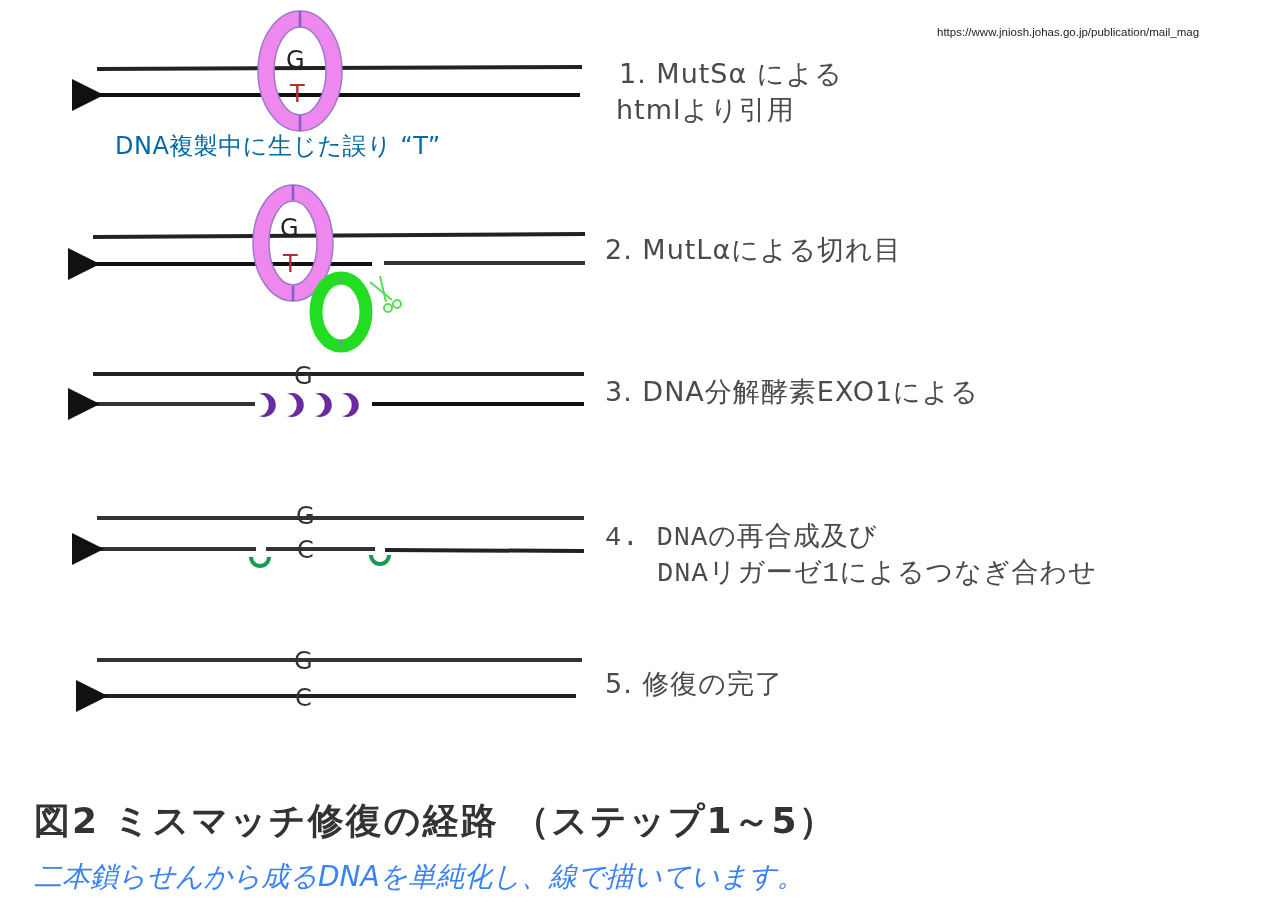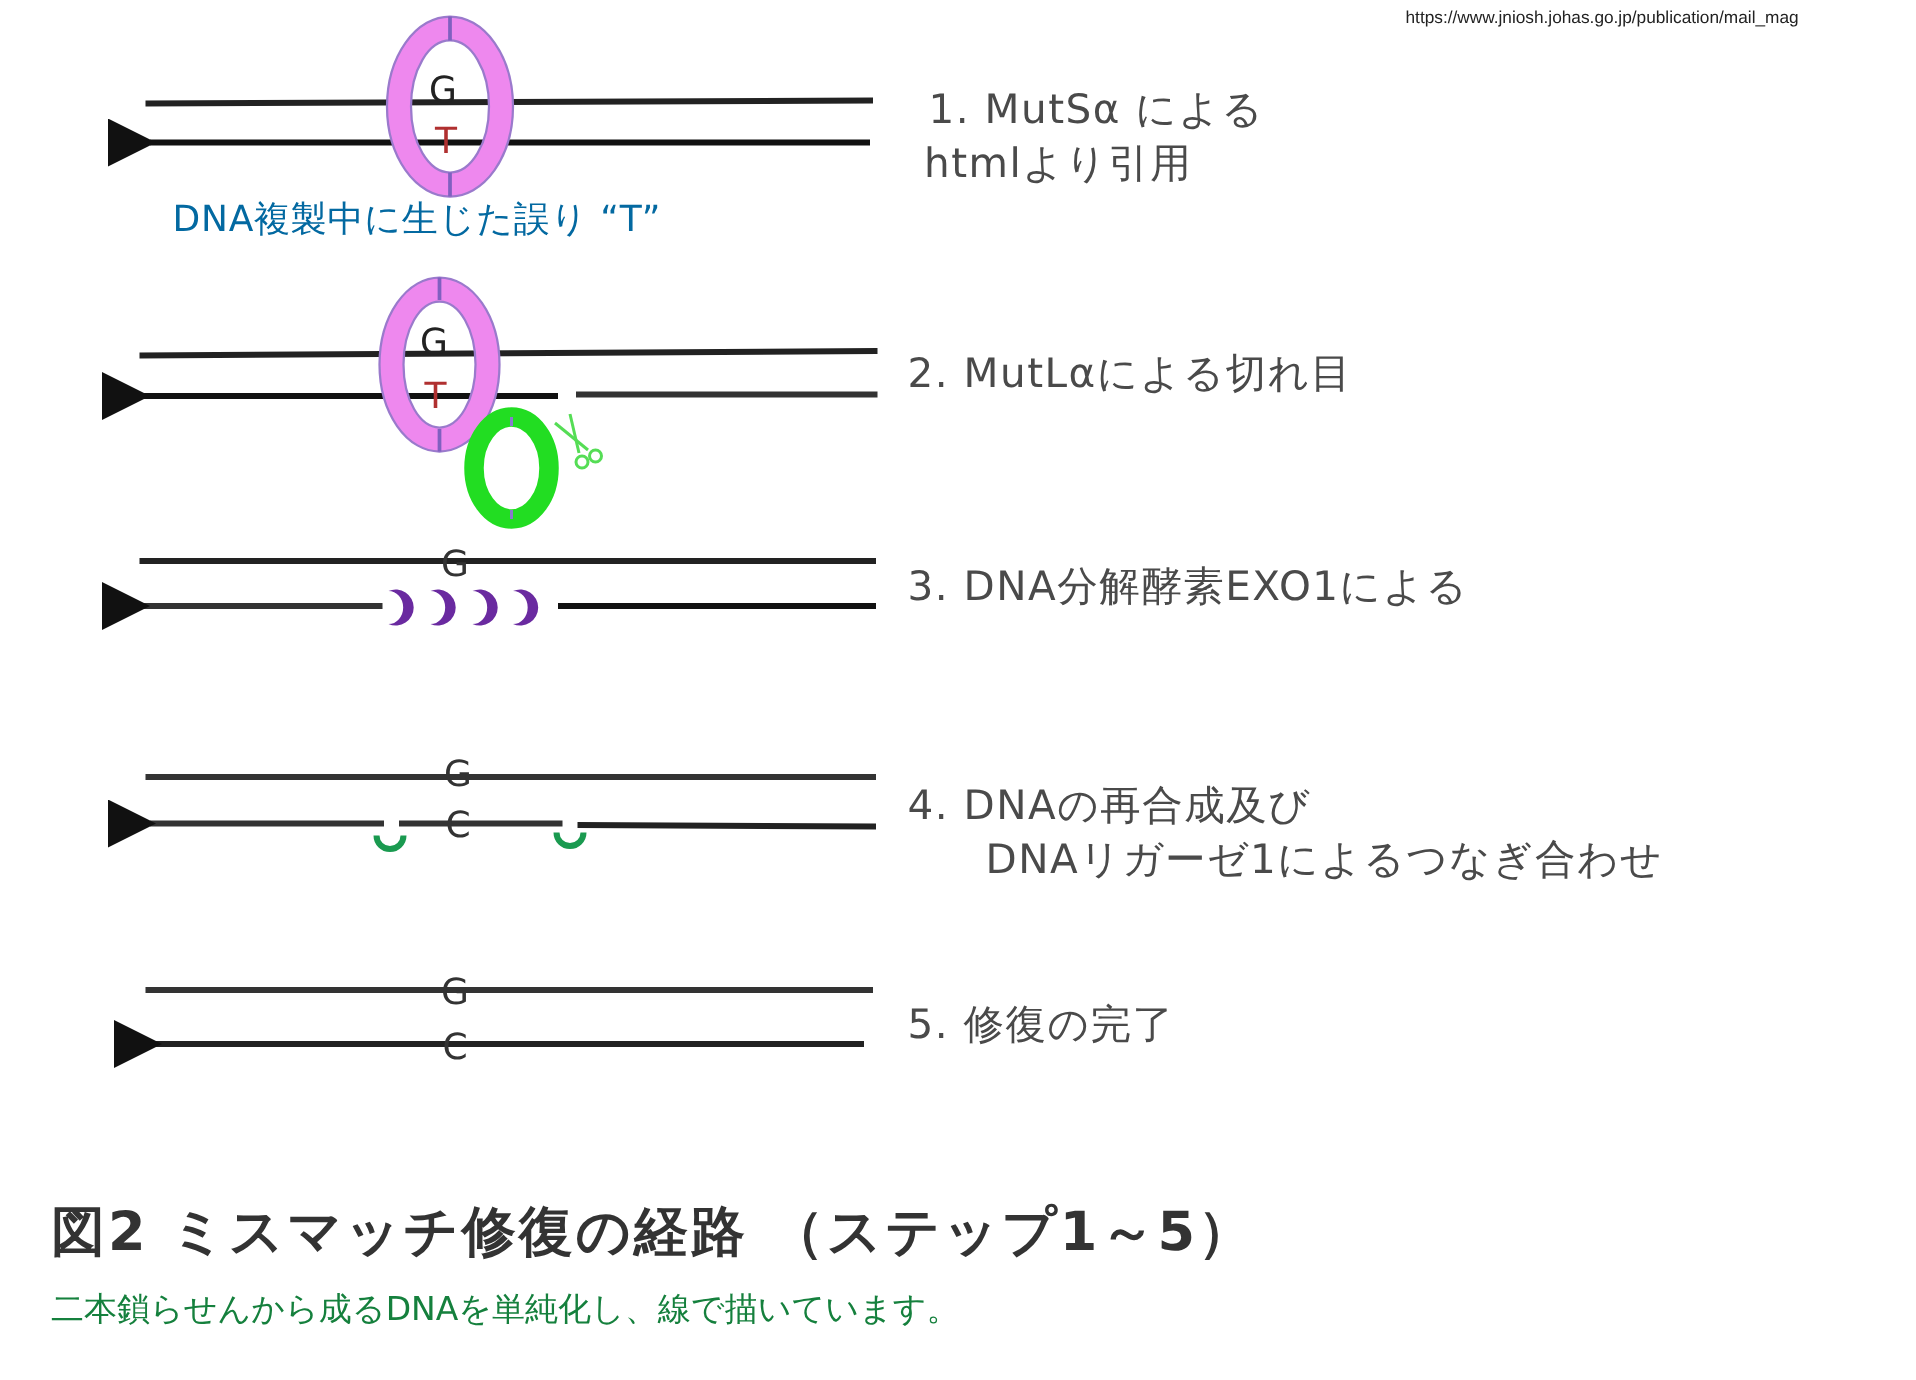--- a/index.html
+++ b/index.html
@@ -1,26 +1,26 @@
 <!DOCTYPE html>
 <html><head>
 <meta charset="utf-8">
 <style>
   html, body { margin:0; padding:0; background:#ffffff; }
   body { width:1277px; height:920px; position:relative; overflow:hidden;
          font-family:"DejaVu Sans", "Liberation Sans", sans-serif; color:#444; }
   .abs { position:absolute; }
-  .source { left:937px; top:0; font-size:11.5px; line-height:24px; color:#222;
+  .source { left:937px; top:20px; font-size:11.5px; line-height:24px; color:#222;
             font-family:"Liberation Sans", "DejaVu Sans", sans-serif; }
   .step-label { left:605px; font-size:27px; line-height:36px; color:#4a4a4a; letter-spacing:1px; white-space:nowrap; }
   .step-label .indent { display:block; padding-left:52px; }
   .step-label.l1 .indent { padding-left:0; }
   .note { left:115px; top:130px; font-size:24px; color:#0369a1; letter-spacing:0.5px; white-space:nowrap; }
   .fig-title { left:34px; top:797px; font-size:36px; color:#333; font-weight:bold; letter-spacing:2px; white-space:nowrap; }
-  .fig-sub { left:34px; top:858px; font-size:22px; color:#15803d; white-space:nowrap; }
+  .fig-sub { left:34px; top:858px; font-size:28px; color:#3b82f6; white-space:nowrap;font-style:italic; }
   svg.diagram { position:absolute; left:0; top:0; }
   .base { font-family:"DejaVu Sans", sans-serif; font-size:24px; }
 </style>
 </head>
 <body>
 
 <div class="abs source">
   <div>https://www.jniosh.johas.go.jp/publication/mail_mag</div>
 </div>
 
@@ -114,21 +114,21 @@
 <div class="abs step-label" style="top:232px;">
   <span>2.</span>
   <span>MutLαによる切れ目</span>
 </div>
 
 <div class="abs step-label" style="top:374px;">
   <span>3.</span>
   <span>DNA分解酵素EXO1による</span>
 </div>
 
-<div class="abs step-label" style="top:520px;">
+<div class="abs step-label" style="top:520px;font-family:Liberation Mono, monospace;">
   <span>4.</span>
   <span>DNAの再合成及び</span>
   <span class="indent">DNAリガーゼ1によるつなぎ合わせ</span>
 </div>
 
 <div class="abs step-label" style="top:666px;">
   <span>5.</span>
   <span>修復の完了</span>
 </div>
 

